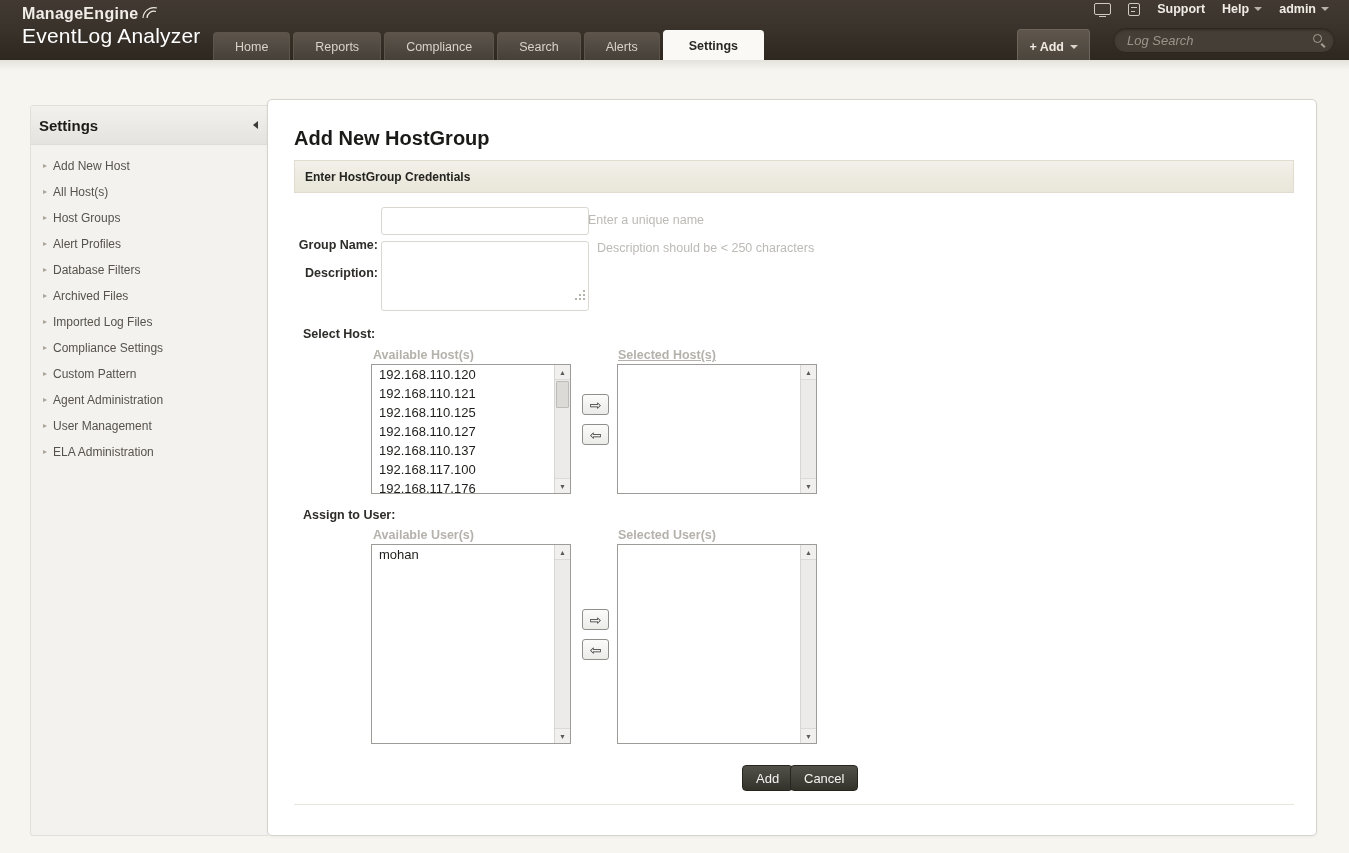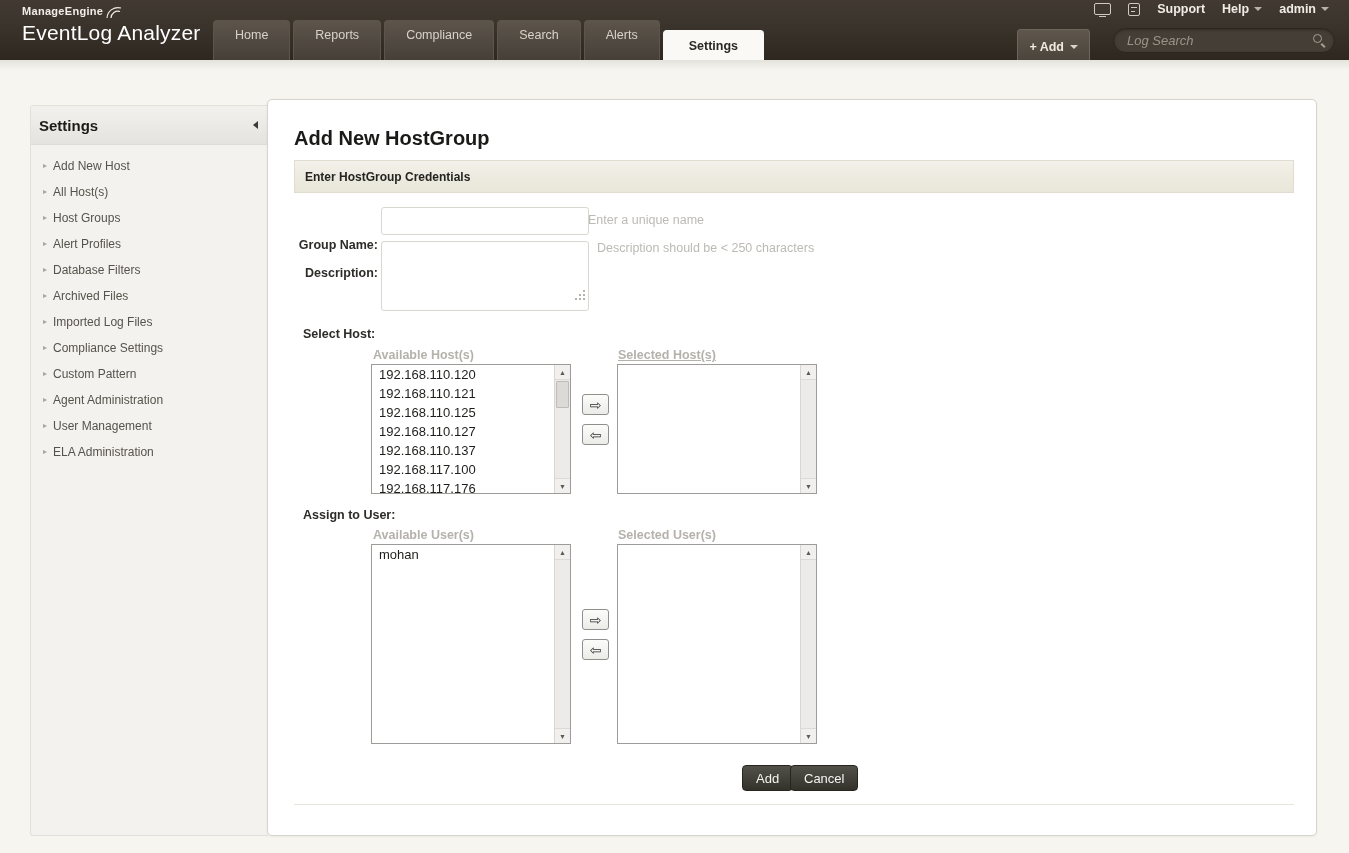--- a/index.html
+++ b/index.html
@@ -14,38 +14,38 @@
   
   .header {
     position:absolute; left:0; top:0; width:1349px; height:60px;
     background:linear-gradient(180deg,#423a32 0%,#38312a 55%,#2d2720 100%);
   }
   .header-shadow {
     position:absolute; left:0; top:60px; width:1349px; height:10px;
     background:linear-gradient(180deg,#e4e2db,#f6f5f0);
   }
   .brand { position:absolute; left:22px; top:5px; color:#fff; }
-  .brand-top { font-size:11px; font-weight:700; letter-spacing:.3px; color:#f1ede7; }
+  .brand-top { font-size:16px; font-weight:700; letter-spacing:.3px; color:#f1ede7; }
   .brand-top svg { vertical-align:top; margin-left:1px; }
   .brand-name { font-size:21px; font-weight:400; color:#ffffff; margin-top:1px; letter-spacing:.2px; }
 
   .util { position:absolute; right:20px; top:2px; display:flex; align-items:center; gap:17px;
           color:#efebe5; font-size:12.5px; font-weight:700; }
   .util .menu { display:flex; align-items:center; cursor:pointer; }
   .caret { width:0; height:0; border-left:4px solid transparent; border-right:4px solid transparent;
            border-top:4px solid #b9b2a9; display:inline-block; margin-left:5px; }
   .icon-display { width:17px; height:12px; border:1px solid #cfc9c1; border-radius:2px; position:relative; display:inline-block; }
   .icon-display::after { content:""; position:absolute; left:4px; right:4px; bottom:-3px; height:1.5px; background:#cfc9c1; }
   .icon-note { width:12px; height:13px; border:1px solid #cfc9c1; border-radius:2px; position:relative; display:inline-block; }
   .icon-note::before { content:""; position:absolute; left:2px; top:3px; width:6px; height:1.5px; background:#cfc9c1; }
   .icon-note::after  { content:""; position:absolute; left:2px; top:7px; width:4px; height:1.5px; background:#cfc9c1; }
 
   .tabs { position:absolute; left:213px; bottom:0; display:flex; align-items:flex-end; gap:3px; }
   .tab {
-    height:40px; line-height:28px; padding:0 21px; font-size:12.5px; color:#d8d2ca;
+    height:28px; line-height:28px; padding:0 21px; font-size:12.5px; color:#d8d2ca;
     background:linear-gradient(180deg,#5d554c,#463f38);
     border:1px solid #5d554c; border-bottom:none;
     border-radius:4px 4px 0 0; cursor:pointer; white-space:nowrap;
   }
   .tab.active {
     height:30px; line-height:30px; padding:0 25px;
     background:#faf9f5; color:#2c2925; font-weight:700;
     border-color:#faf9f5;
   }
 

